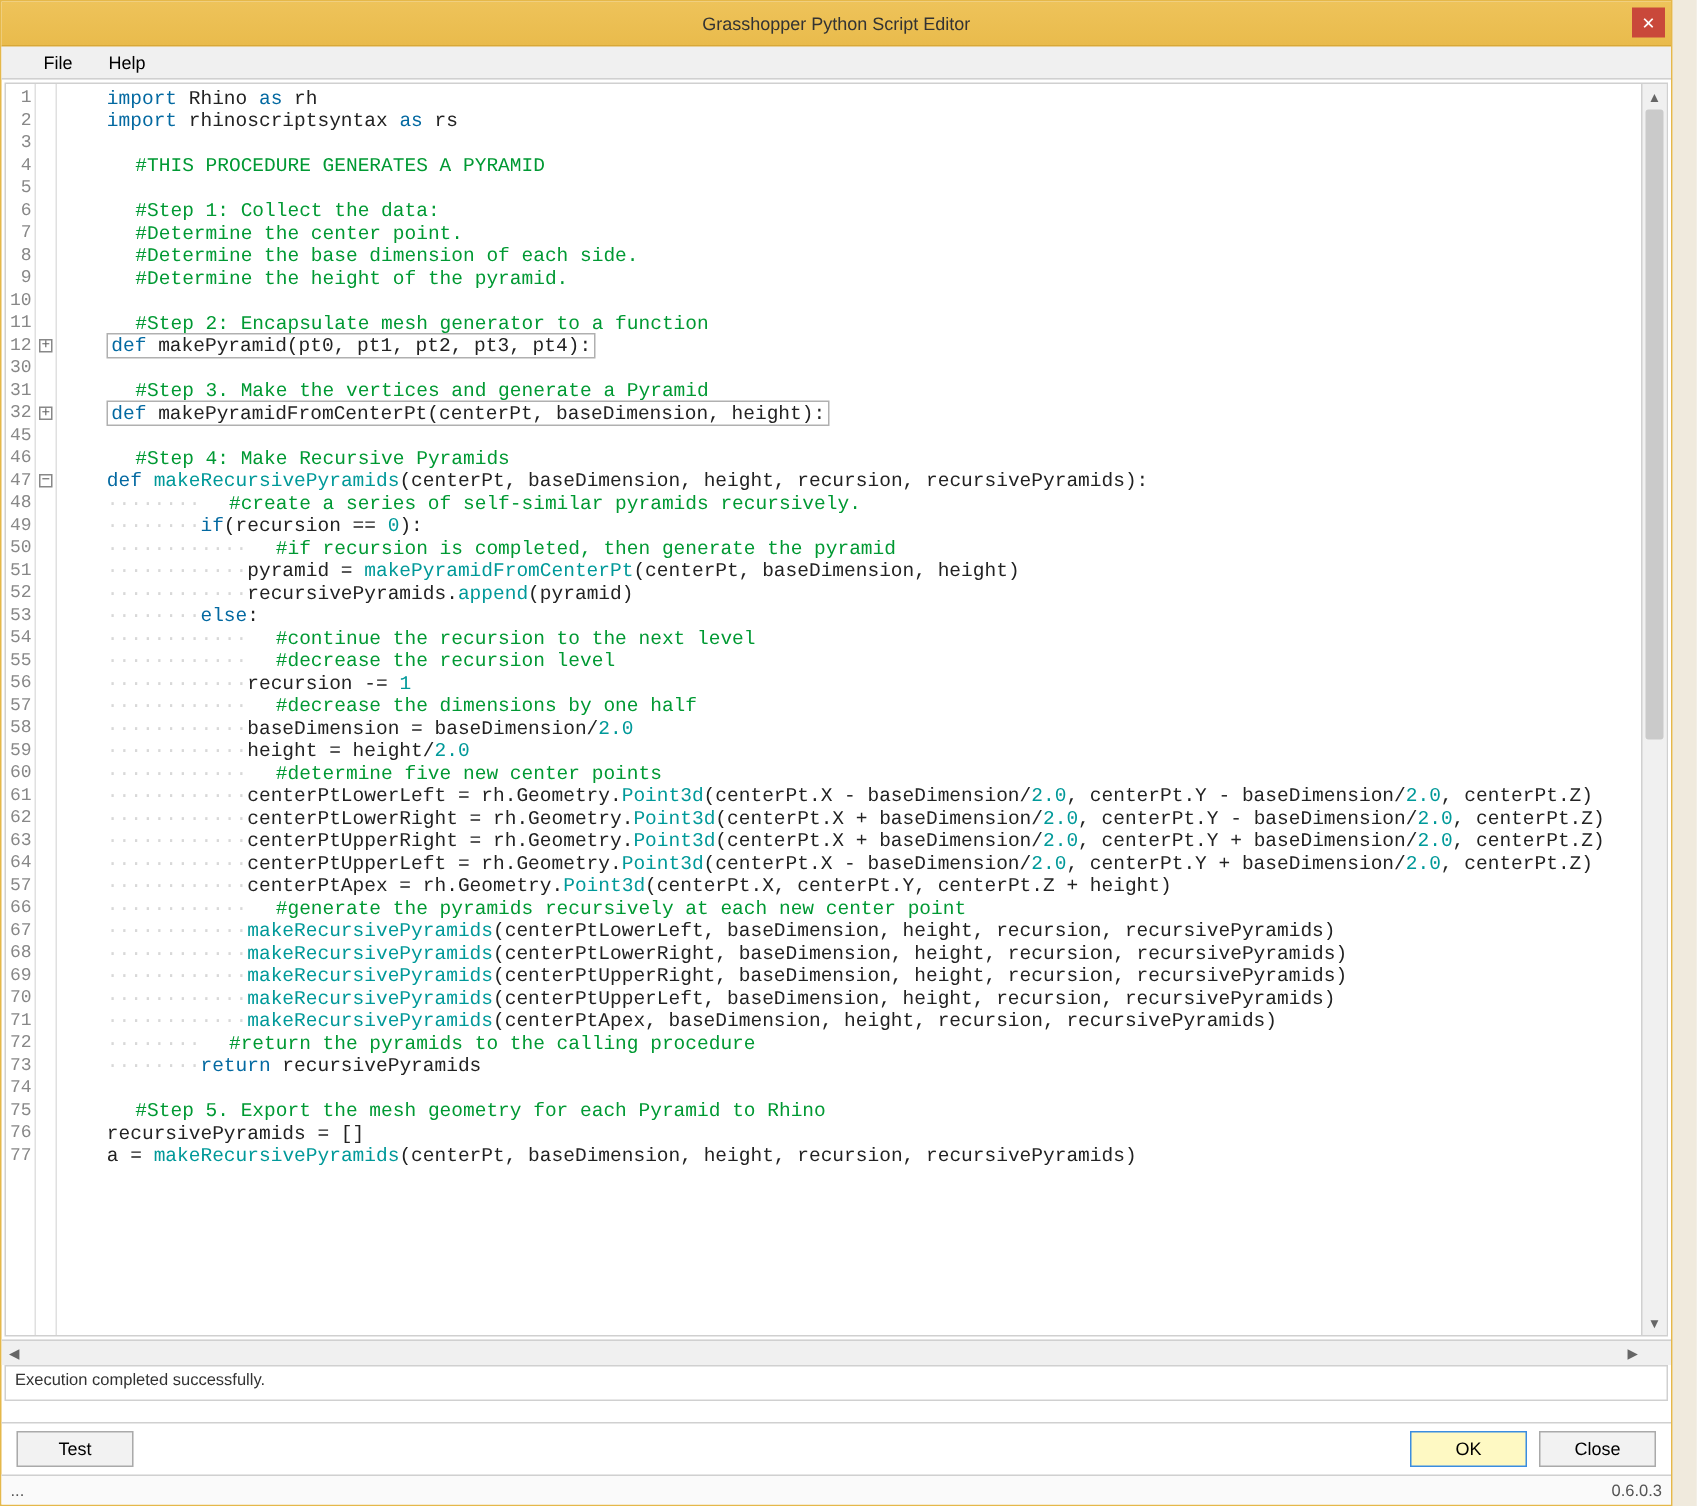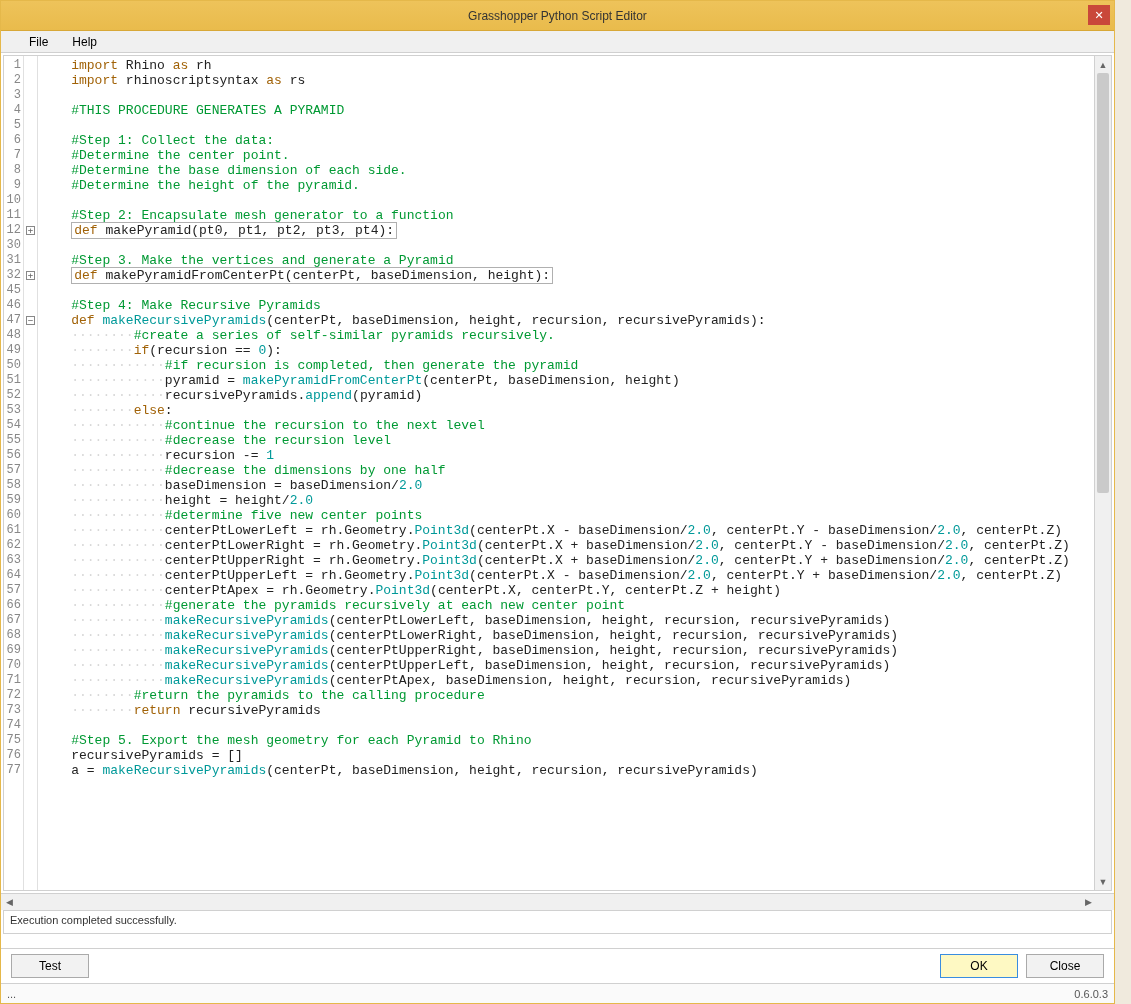--- a/index.html
+++ b/index.html
@@ -177,22 +177,22 @@
     background: #fafafa;
     border-top: 1px solid #d0d0d0;
     display: flex; align-items: center;
     font-size: 11px;
     color: #555;
     padding: 0 6px;
   }
   .statusbar .sp { flex:1; }
 
   
-  .kw { color: #a16207; }
-  .cm { color: #009933; }
+  .kw { color: #0369a1; }
+  .cm { color: #009933; margin-left: 19px; }
   .fn { color: #009999; }
   .num { color: #009999; }
   .txt { color: #222; }
   .ws { color: #d8d8d8; }
 </style>
 </head>
 <body>
 
 <div class="window">
 

